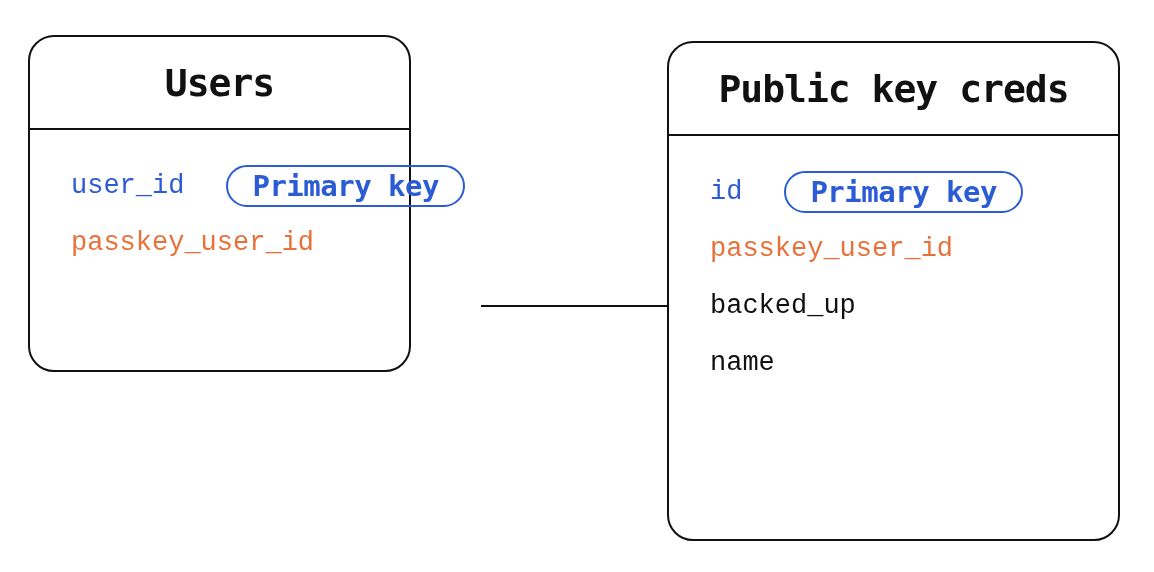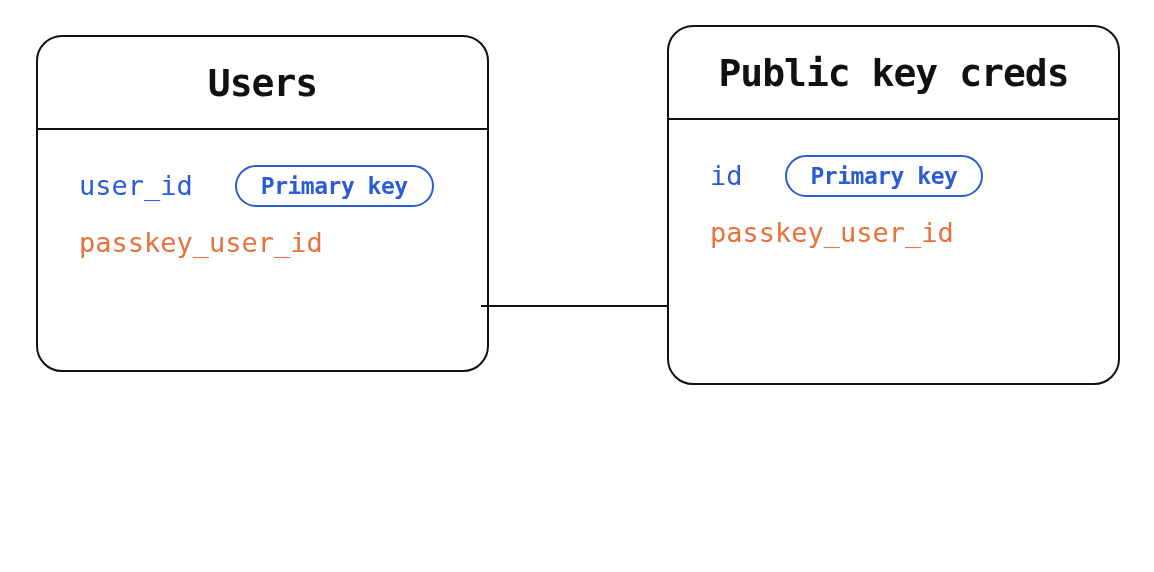--- a/index.html
+++ b/index.html
@@ -21,26 +21,26 @@
     background: var(--background);
     overflow: hidden;
   }
   .table-node {
     position: absolute;
     background: var(--background);
     border: 2px solid var(--border);
     border-radius: 26px;
   }
   .table-node--users {
-    left: 36px; top: 35px;
-    width: 453px; height: 337px;
+    left: 28px; top: 35px;
+    width: 383px; height: 337px;
   }
   .table-node--pkc {
-    left: 667px; top: 25px;
-    width: 453px; height: 360px;
+    left: 667px; top: 41px;
+    width: 453px; height: 500px;
   }
   .table-header {
     height: 93px;
     border-bottom: 2px solid var(--border);
     display: flex;
     align-items: center;
     justify-content: center;
     font-size: 38px;
     font-weight: bold;
     color: var(--text-black);
@@ -52,34 +52,35 @@
   }
   .field-row {
     height: 57px;
     display: flex;
     align-items: center;
     white-space: nowrap;
   }
   .field-name {
     font-size: 27px;
     color: var(--text-black);
+    font-family: Liberation Mono, monospace;
   }
   .field-name--primary { color: var(--accent-blue); }
   .field-name--foreign { color: var(--accent-orange); }
   .badge {
     display: inline-flex;
     align-items: center;
     justify-content: center;
     margin-left: 42px;
     height: 42px;
     padding: 0 24px;
     border: 2px solid var(--accent-blue);
     border-radius: 999px;
     color: var(--accent-blue);
-    font-size: 23px;
+    font-size: 29px;
     font-weight: bold;
     letter-spacing: -0.5px;
   }
   .relationship-line {
     position: absolute;
     left: 481px;
     top: 305px;
     width: 186px;
     height: 0;
     border-top: 2px solid var(--border);
@@ -108,16 +109,22 @@
   <div class="table-node table-node--pkc">
     <div class="table-header">Public key creds</div>
     <div class="table-body">
       <div class="field-row">
         <span class="field-name field-name--primary">id</span>
         <span class="badge">Primary key</span>
       </div>
       <div class="field-row">
         <span class="field-name field-name--foreign">passkey_user_id</span>
       </div>
+      <div class="field-row">
+        <span class="field-name">backed_up</span>
+      </div>
+      <div class="field-row">
+        <span class="field-name">name</span>
+      </div>
     </div>
   </div>
 
 </div>
 
 </body></html>

